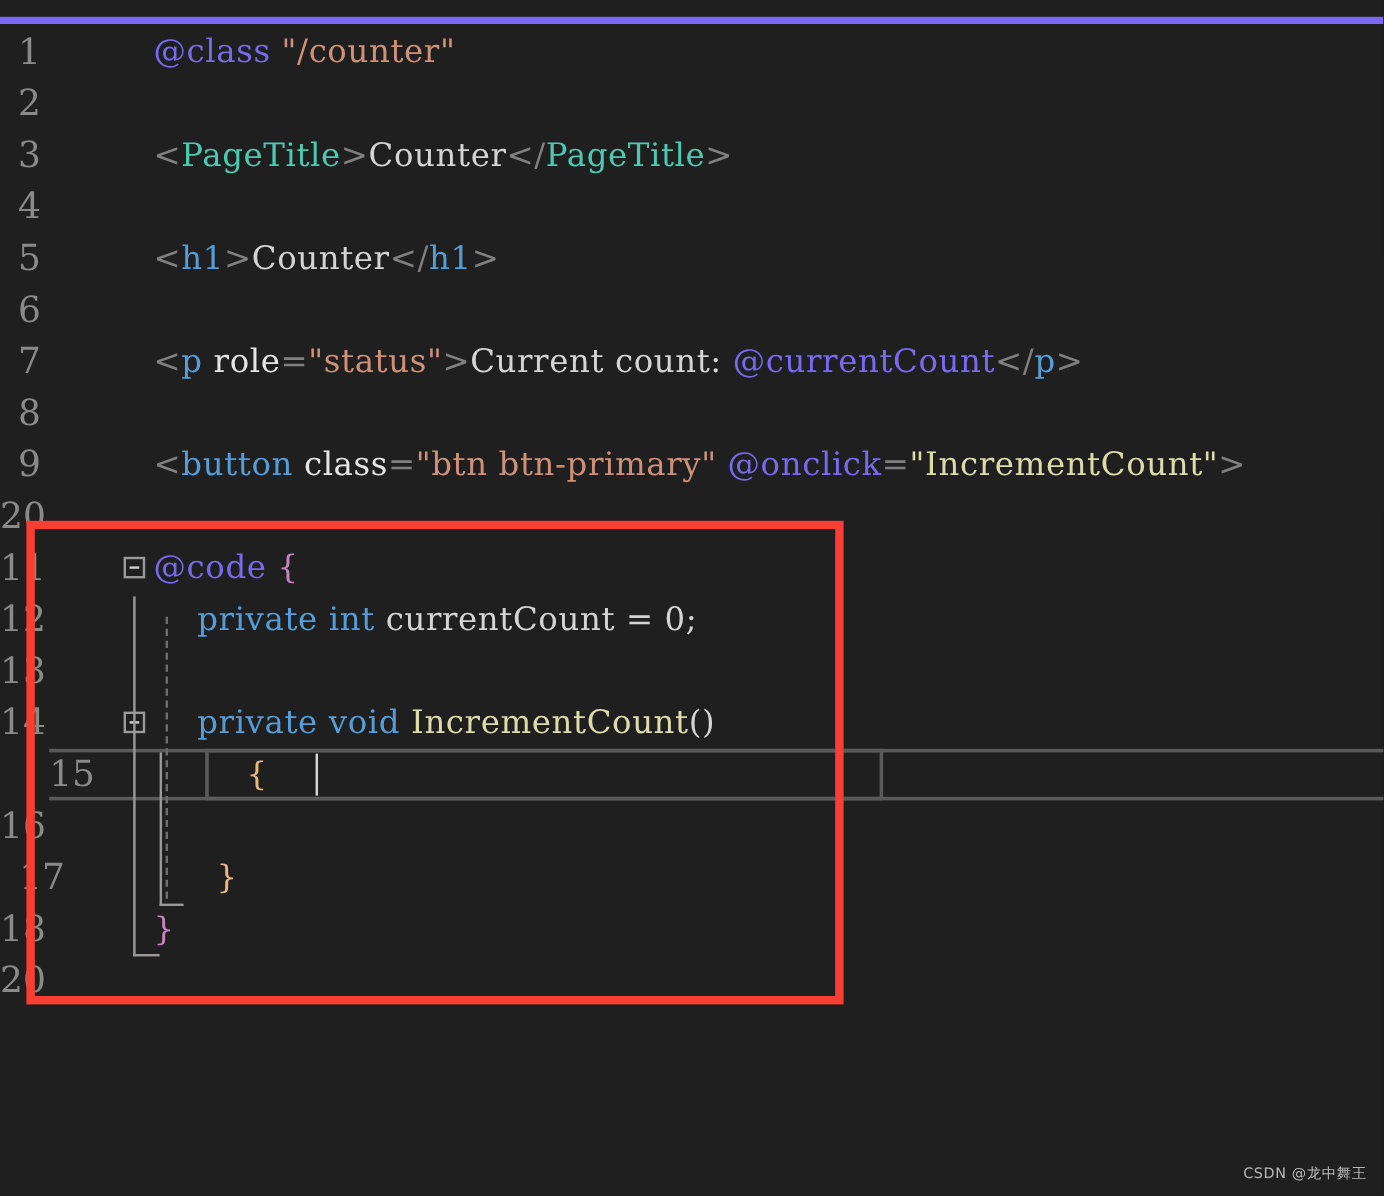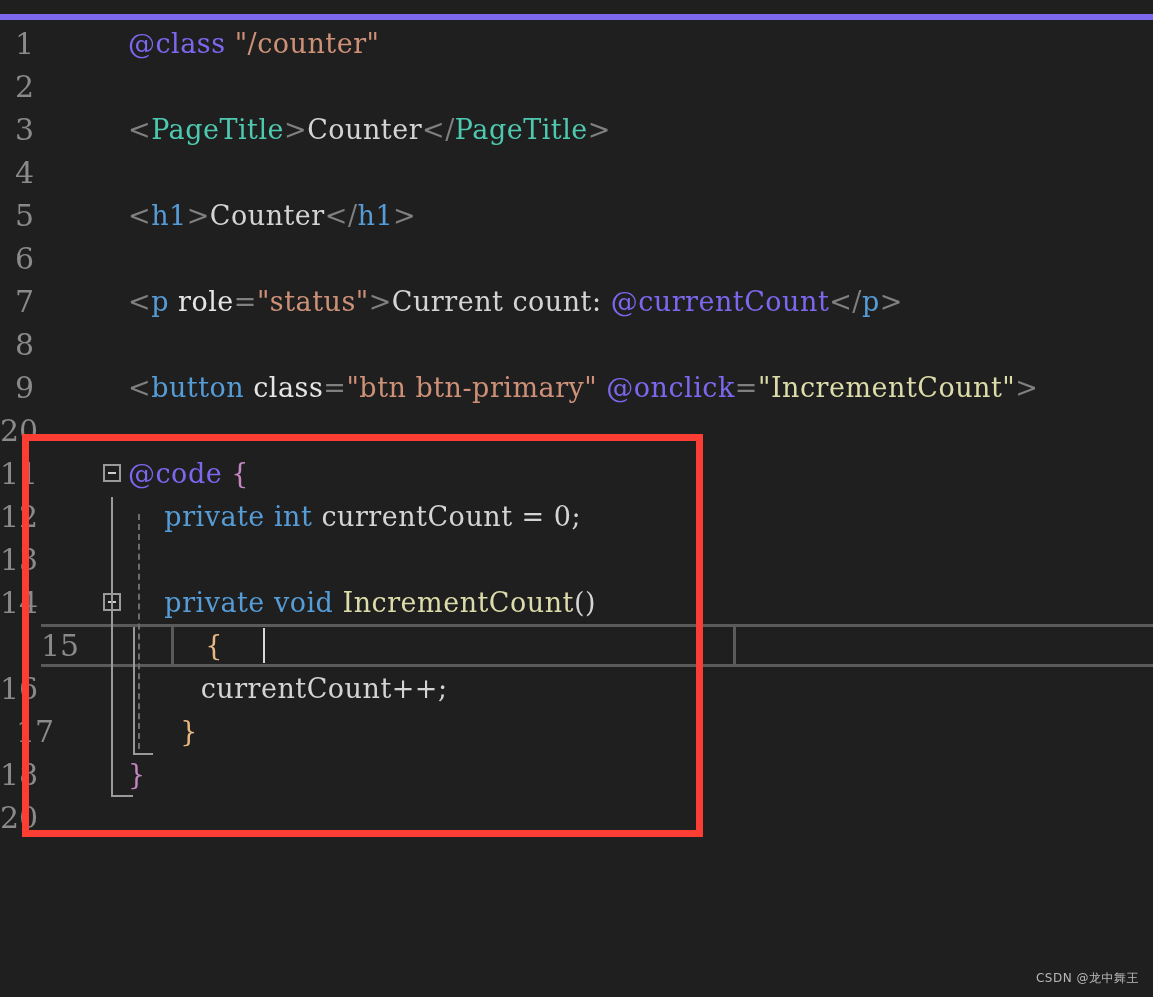--- a/index.html
+++ b/index.html
@@ -251,21 +251,20 @@
     <div class="row" style="position: absolute; left: 4px; top: 602px; width: 1153px; margin-left: 37px;">
       <span class="gutter-num">15</span>
       <div id="current-line"></div>
       <div id="current-line-box"></div>
       <span class="code"><span class="tok-brace2">    {</span></span>
       <div id="caret"></div>
     </div>
 
     <div class="row" style="position: absolute; left: 0px; top: 645px; width: 1067px;">
       <span class="gutter-num">16</span>
-      <span class="code">        currentCount++;</span>
     </div>
 
     <div class="row" style="position: absolute; left: 16px; top: 688px; width: 1153px;">
       <span class="gutter-num">17</span>
       <span class="code"><span class="tok-brace2">    }</span></span>
     </div>
 
     <div class="row" style="position: absolute; left: 0px; top: 731px; width: 1153px;">
       <span class="gutter-num">18</span>
       <span class="code"><span class="tok-brace">}</span></span>

